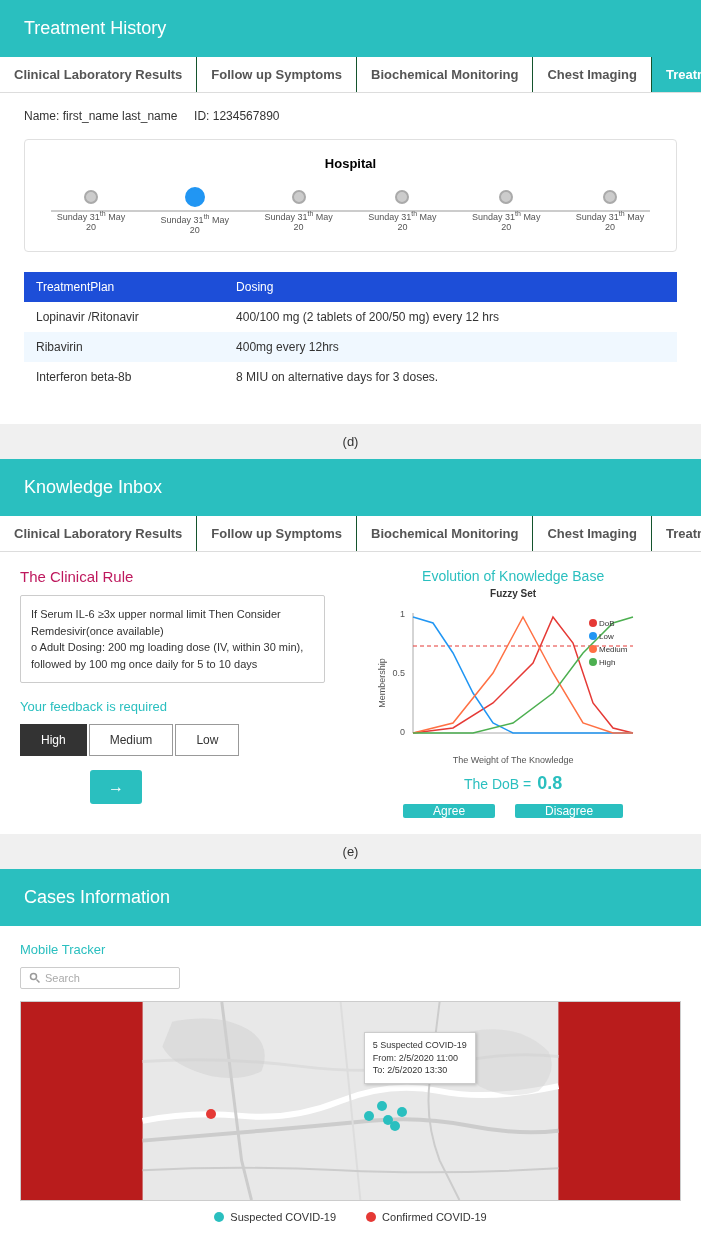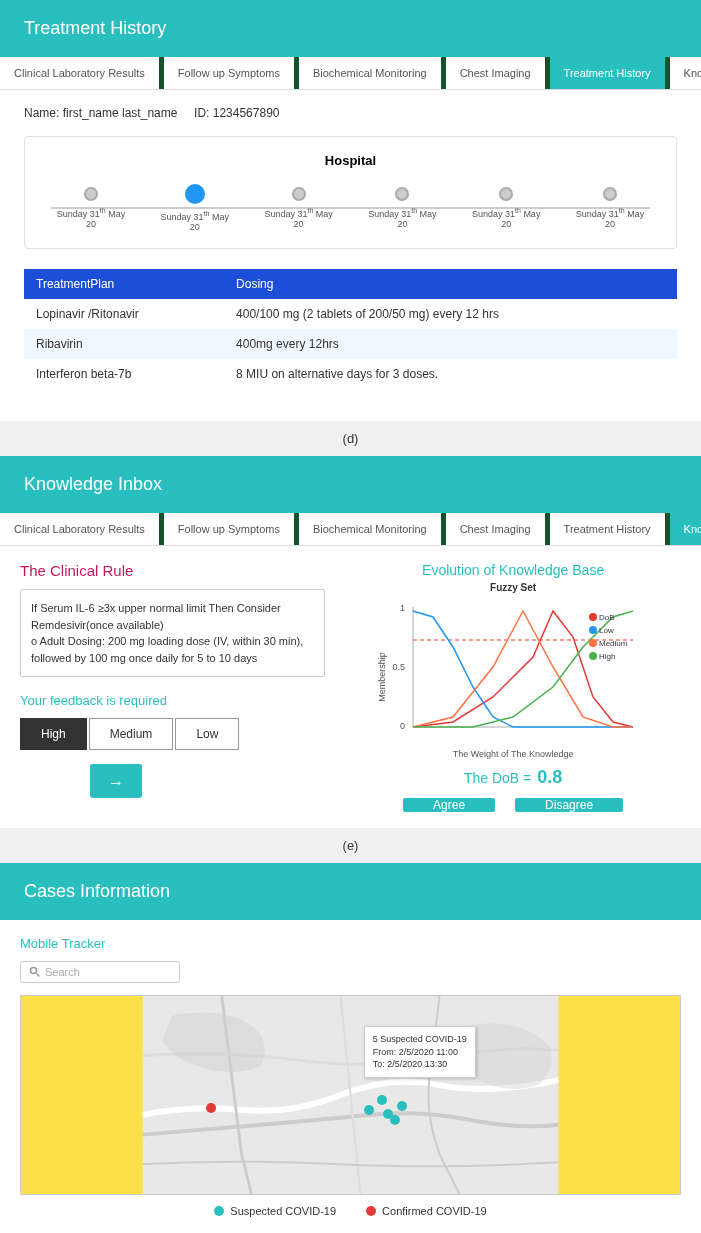--- a/index.html
+++ b/index.html
@@ -15,25 +15,26 @@
     }
 
     
     .tab-bar {
       display: flex;
       background: #fff;
       border-bottom: 1px solid #ddd;
     }
     .tab-item {
       padding: 10px 14px;
-      font-size: 11px;
+      font-size: 13px;
       color: #555;
       cursor: pointer;
-      border-right: 5px solid #14532d;
+      border-right: 1px solid #14532d;
       white-space: nowrap;
+      font-weight: bold;
     }
     .tab-item.active {
       background: #2ABFBF;
       color: white;
     }
 
     
     .panel-content {
       background: #fff;
       padding: 16px 24px;
@@ -285,21 +286,21 @@
       width: 12px;
       height: 12px;
       color: #999;
     }
     .map-area {
       width: 100%;
       height: 200px;
       border: 1px solid #ccc;
       position: relative;
       overflow: hidden;
-      background: #fde047;
+      background: #b91c1c;
     }
     .map-tooltip {
       position: absolute;
       top: 30px;
       left: 52%;
       background: white;
       border: 1px solid #ccc;
       padding: 6px 8px;
       font-size: 9px;
       color: #333;
@@ -404,21 +405,21 @@
       <tbody>
         <tr>
           <td>Lopinavir /Ritonavir</td>
           <td>400/100 mg (2 tablets of 200/50 mg) every 12 hrs</td>
         </tr>
         <tr>
           <td>Ribavirin</td>
           <td>400mg every 12hrs</td>
         </tr>
         <tr>
-          <td>Interferon beta-7b</td>
+          <td>Interferon beta-8b</td>
           <td>8 MIU on alternative days for 3 doses.</td>
         </tr>
       </tbody>
     </table>
   </div>
 
   <div class="figure-label">(d)</div>
 </div>
 
 <div class="section-block">

